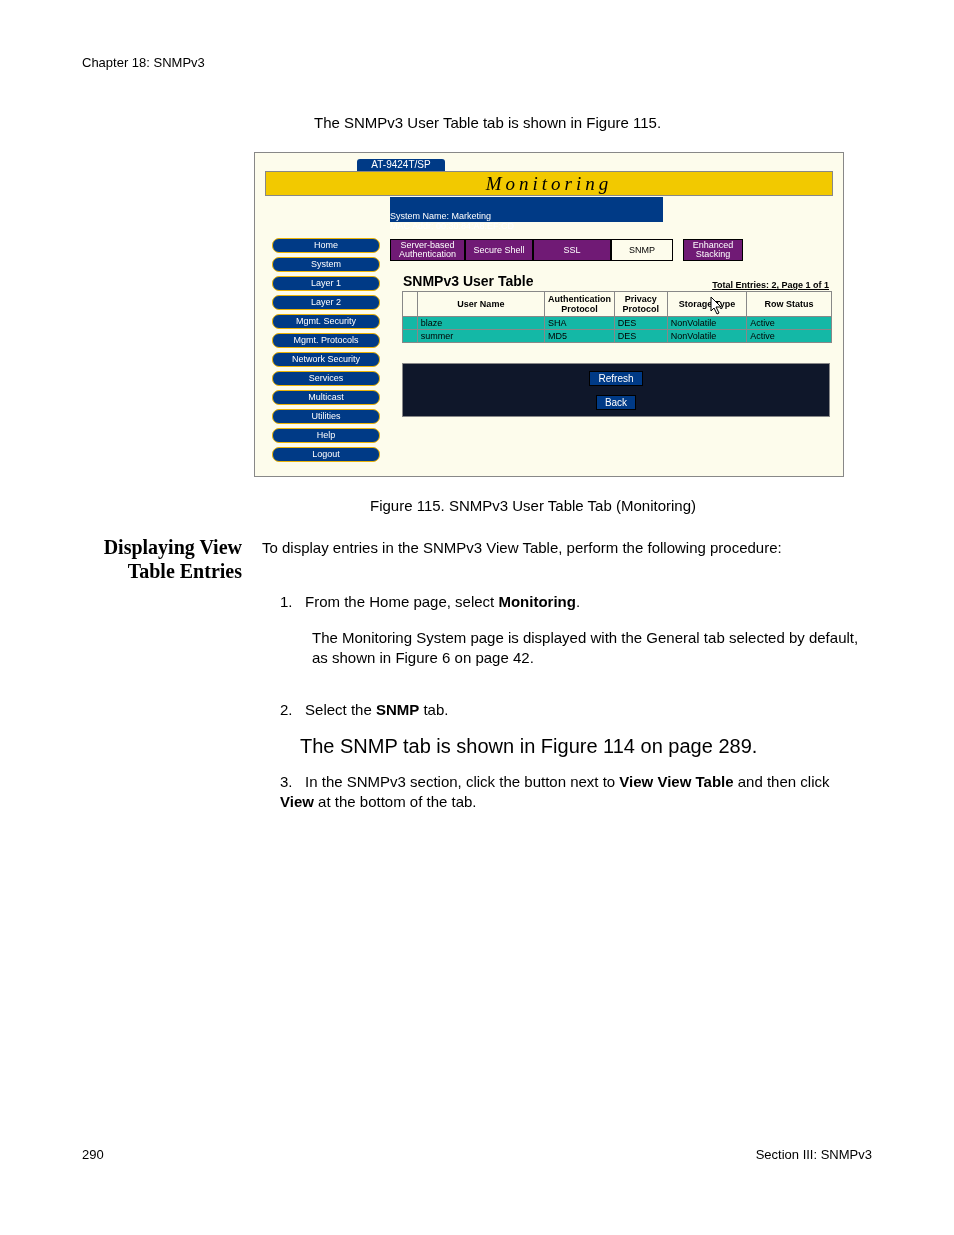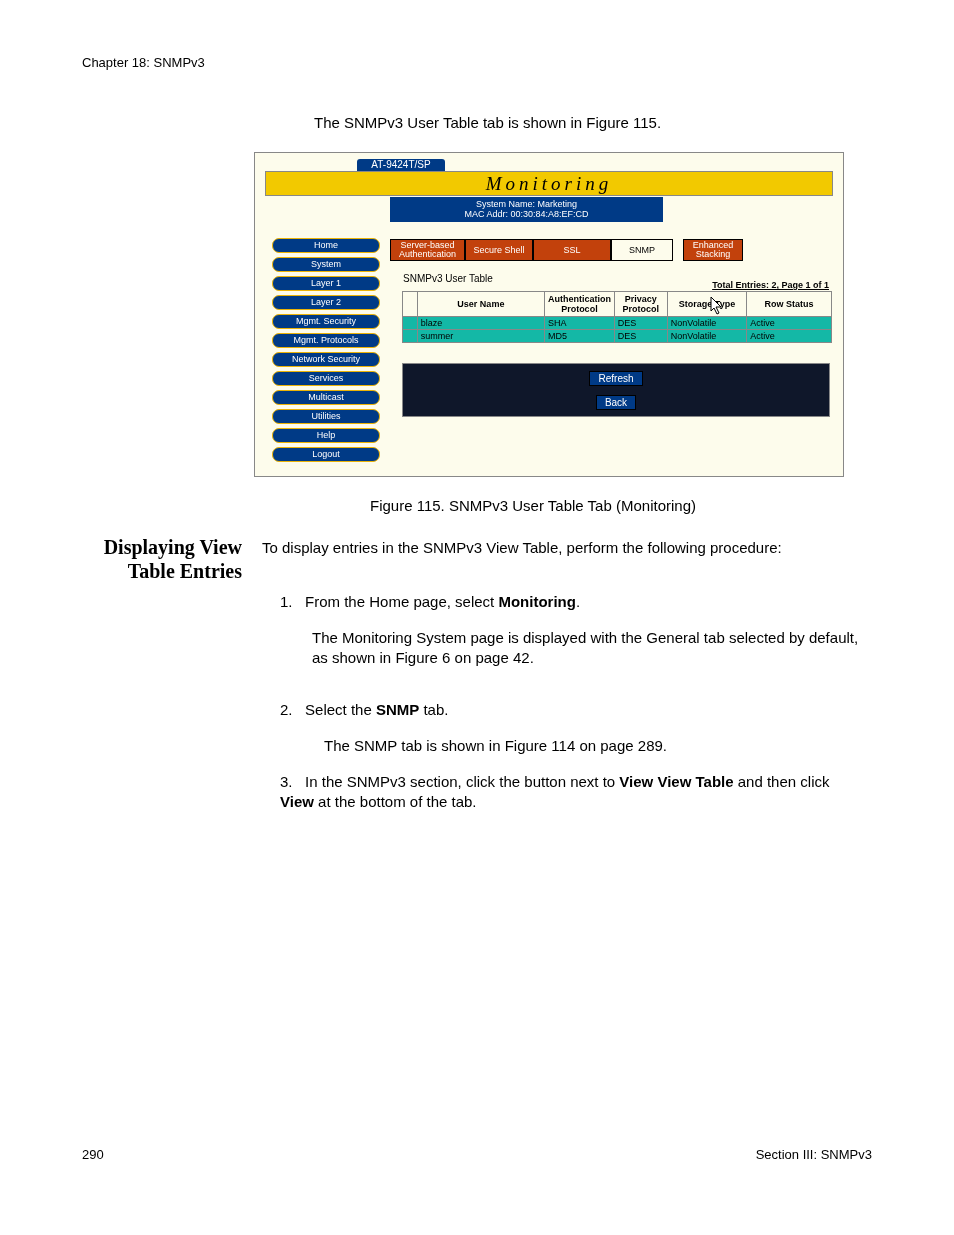--- a/index.html
+++ b/index.html
@@ -67,22 +67,21 @@
     
     .sysinfo {
       position: absolute;
       top: 44px;
       left: 135px;
       right: 180px;
       height: 25px;
       background: #003a86;
       color: #fff;
       font-size: 9px;
-      text-align: center;
-      padding-top: 2px;
+      padding-top: 14px;
       line-height: 10px;
     }
     
     .nav {
       position: absolute;
       top: 85px;
       left: 17px;
       width: 108px;
     }
     .nav-item {
@@ -101,21 +100,21 @@
     }
     
     .tabs {
       position: absolute;
       top: 86px;
       left: 135px;
       display: flex;
       gap: 0;
     }
     .tab {
-      background: #c2410c;
+      background: #701a75;
       color: #fff;
       font-size: 9px;
       border: 1px solid #000;
       padding: 1px 5px;
       height: 22px;
       display: flex;
       align-items: center;
       justify-content: center;
       text-align: center;
       line-height: 9px;
@@ -129,22 +128,22 @@
     .tab-w1 { width: 75px; }
     .tab-w2 { width: 68px; }
     .tab-w3 { width: 78px; }
     .tab-w4 { width: 62px; }
     .tab-w5 { width: 60px; }
     
     .content-title {
       position: absolute;
       top: 120px;
       left: 148px;
-      font-size: 10px;
-      font-weight: normal;
+      font-size: 14px;
+      font-weight: bold;
     }
     .total-entries {
       position: absolute;
       top: 127px;
       right: 14px;
       font-size: 9px;
       font-weight: bold;
       text-decoration: underline;
     }
     .user-table {
@@ -233,21 +232,21 @@
     .list {
       position: absolute;
       left: 280px;
       width: 582px;
       font-size: 15px;
       line-height: 20px;
     }
     .li1 { top: 592px; }
     .li1-sub { top: 628px; left: 312px; width: 548px; position: absolute; font-size: 15px; line-height: 20px;}
     .li2 { top: 700px; }
-    .li2-sub { top: 736px; left: 324px; width: 548px; position: absolute; font-size: 15px; line-height: 20px;}
+    .li2-sub { top: 736px; left: 300px; width: 548px; position: absolute; font-size: 20px; line-height: 20px;}
     .li3 { top: 772px; }
     .li3-text { display: inline; }
     .footer-left {
       position: absolute;
       bottom: 73px;
       left: 82px;
       font-size: 13px;
     }
     .footer-right {
       position: absolute;

